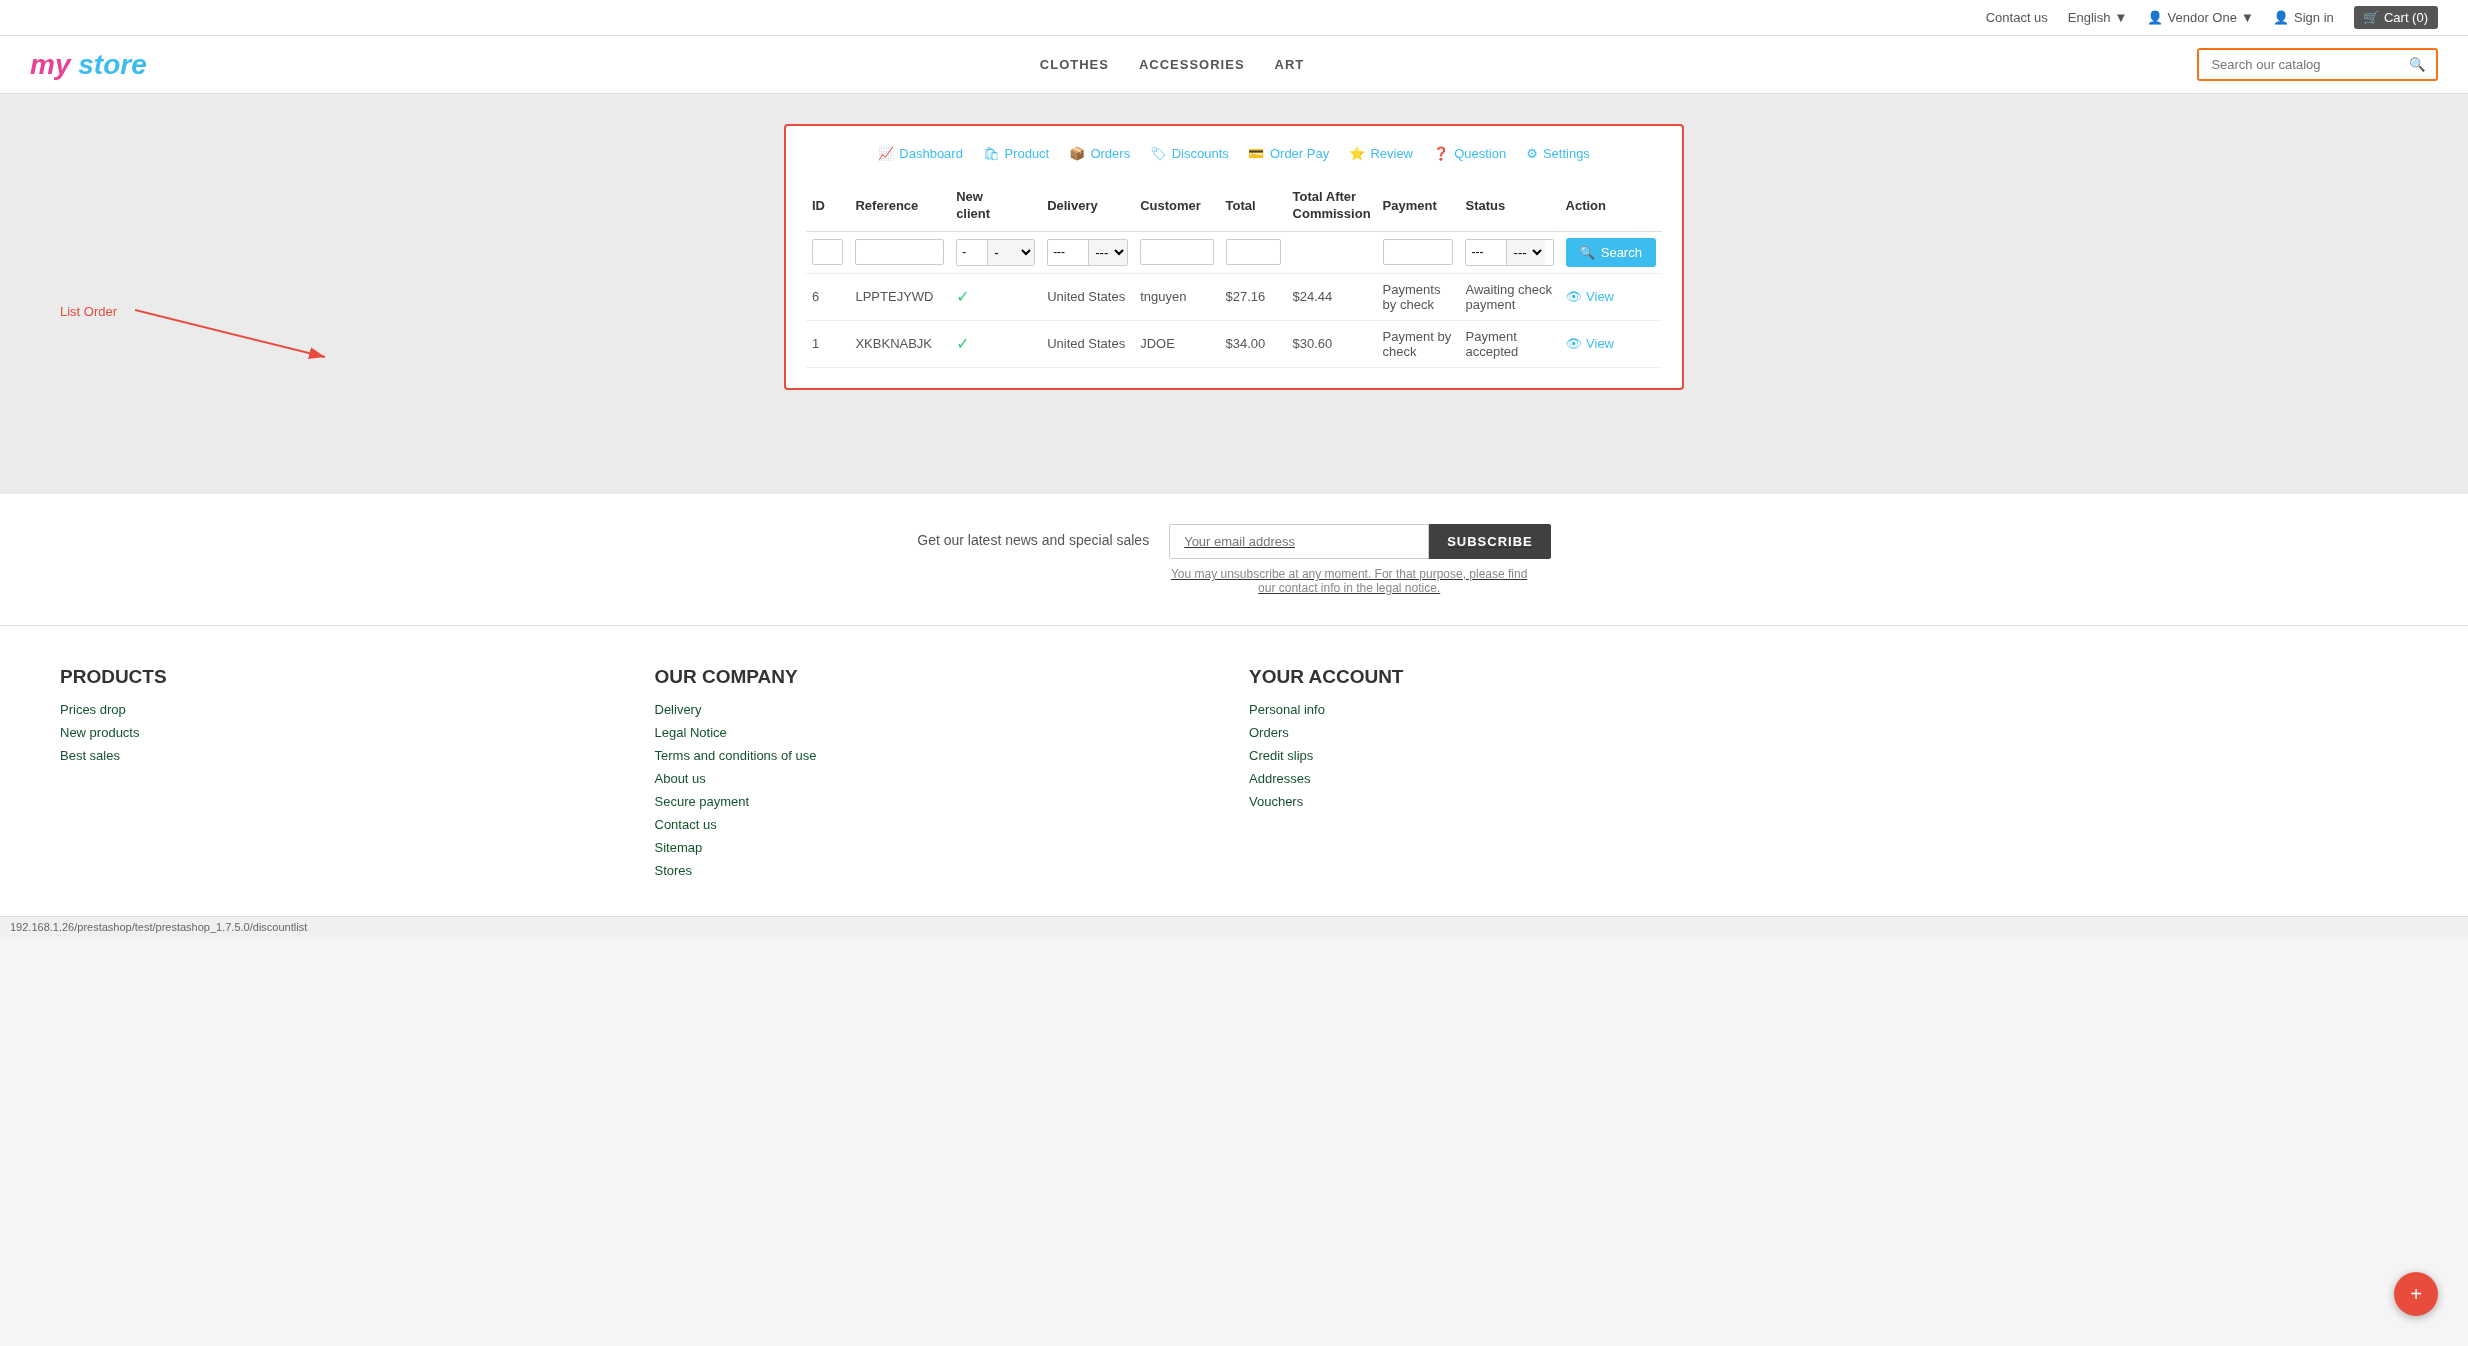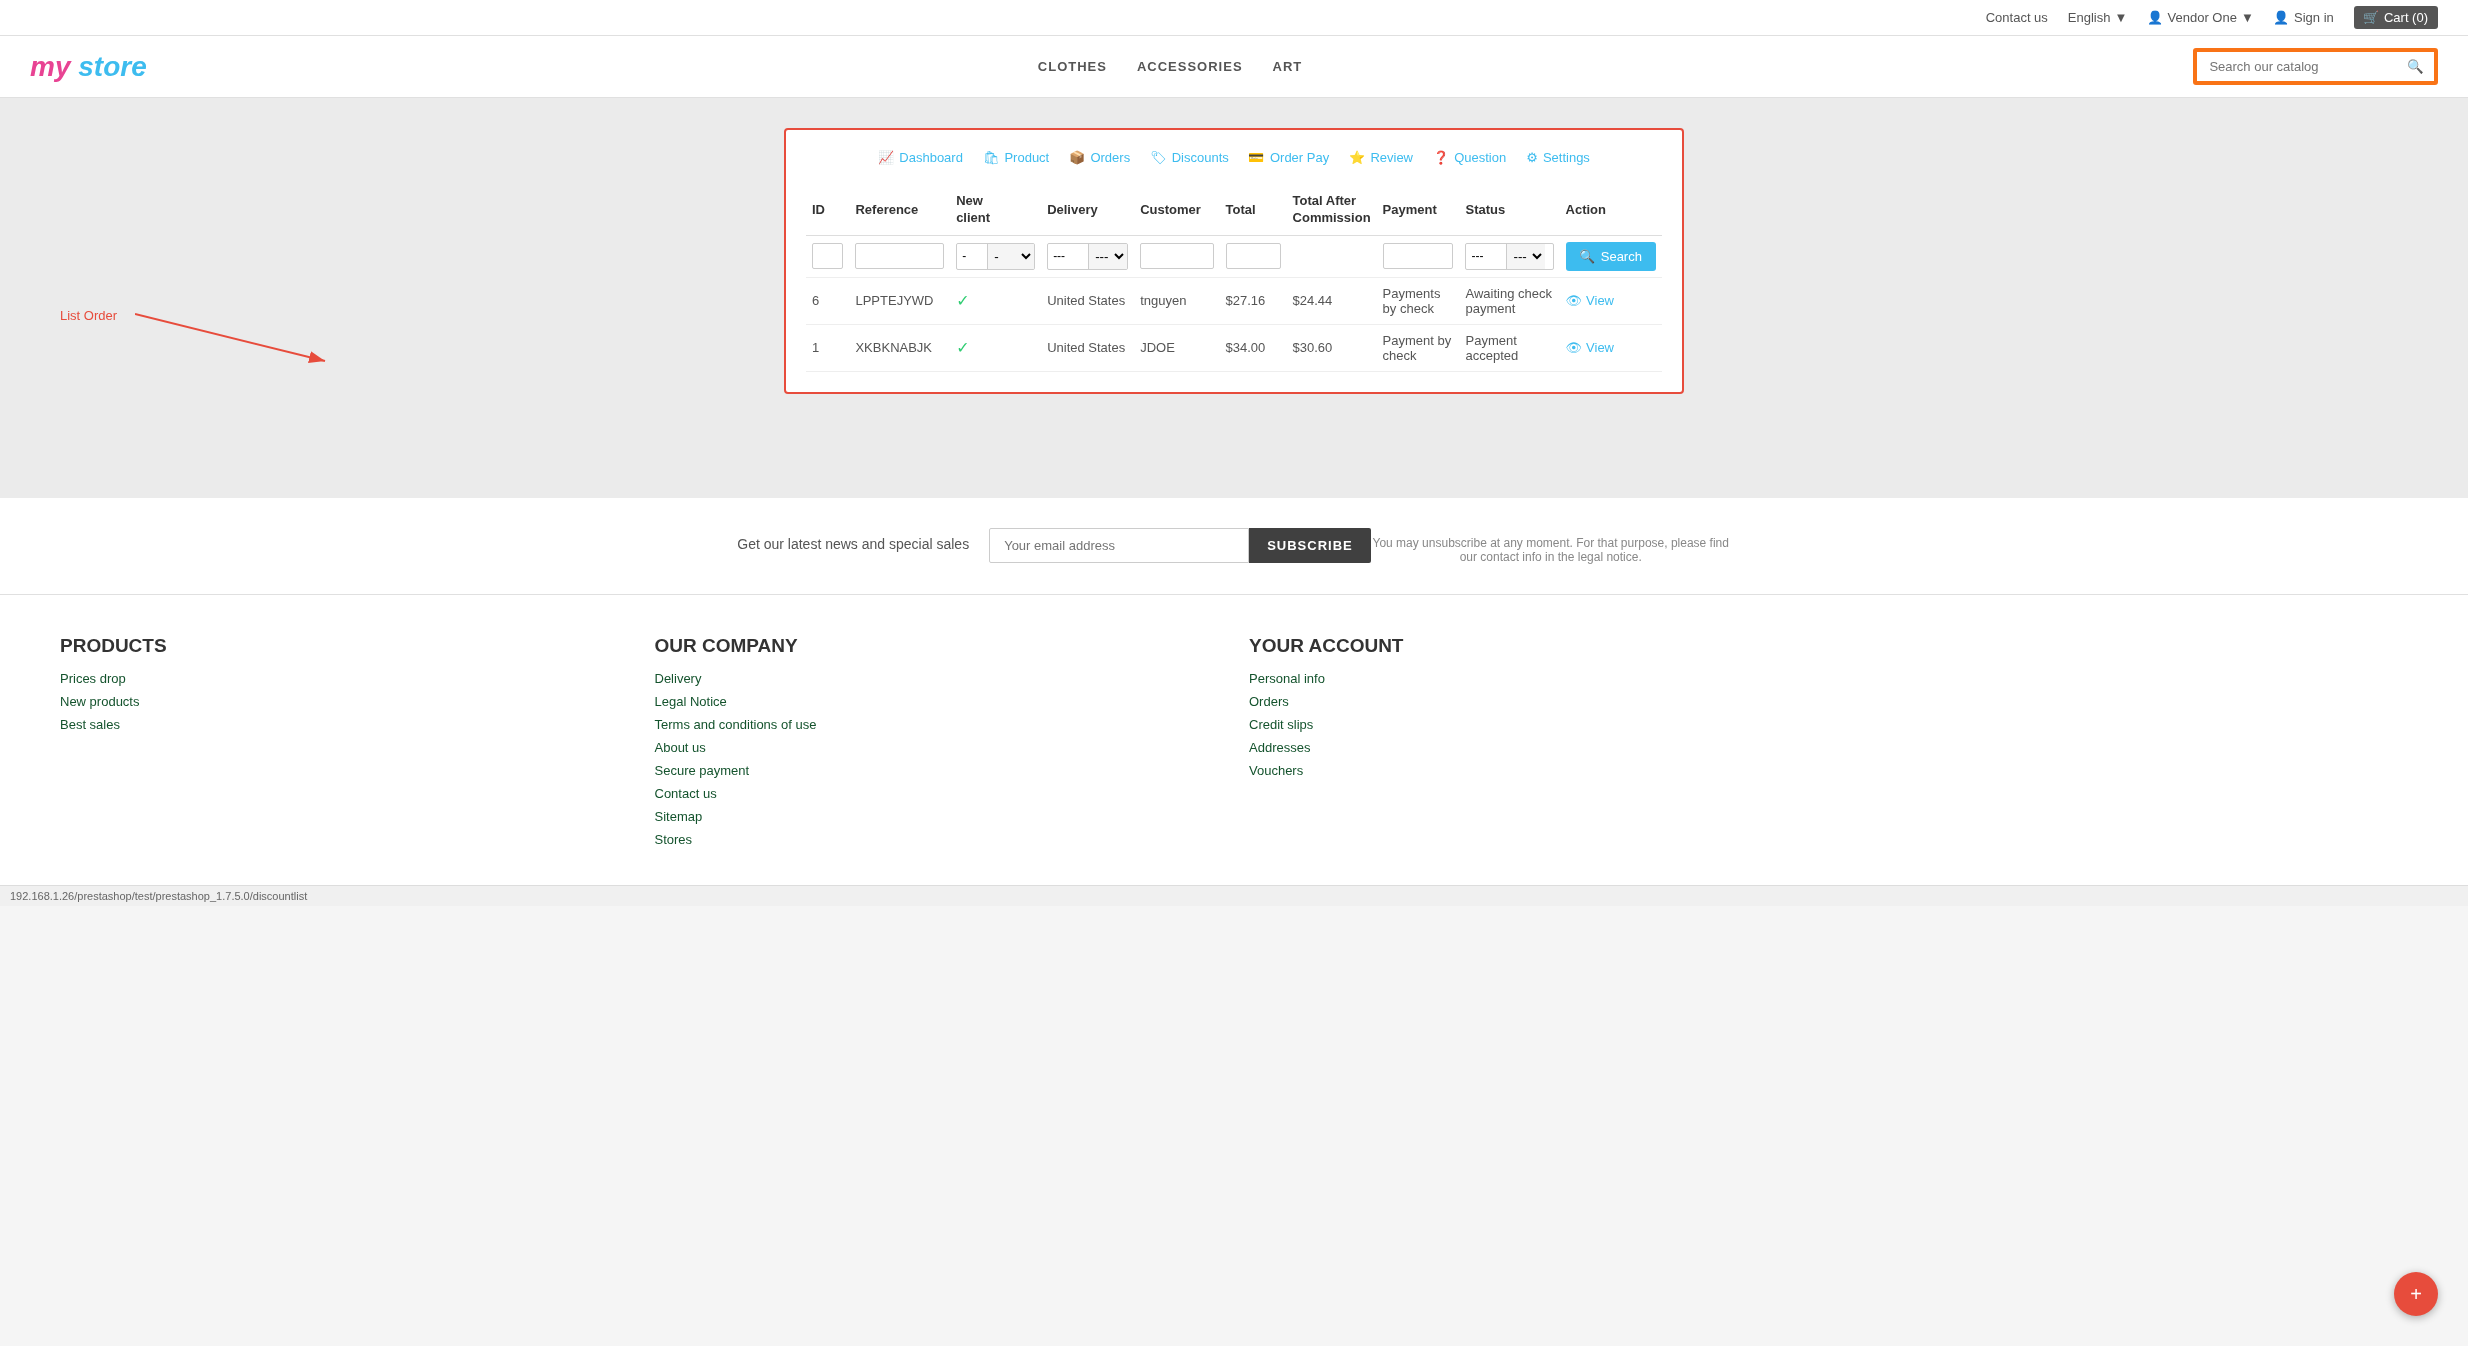--- a/index.html
+++ b/index.html
@@ -30,21 +30,21 @@
       display: flex;
       align-items: center;
       justify-content: space-between;
       border-bottom: 1px solid #e0e0e0;
     }
     .logo { font-size: 28px; font-weight: bold; }
     .logo span.my { color: #e84393; font-style: italic; }
     .logo span.store { color: #3dbcef; font-style: italic; }
     .nav { display: flex; gap: 30px; font-size: 13px; font-weight: bold; color: #555; letter-spacing: 1px; }
     .nav a { color: #555; text-decoration: none; }
-    .search-box { display: flex; align-items: center; border: 4px solid #f97316; border-radius: 3px; overflow: hidden; }
+    .search-box { display: flex; align-items: center; border: 2px solid #f97316; border-radius: 3px; overflow: hidden; }
     .search-box input { border: none; outline: none; padding: 7px 12px; font-size: 13px; width: 200px; color: #aaa; }
     .search-box button { background: none; border: none; padding: 7px 10px; cursor: pointer; color: #555; }
 
     
     .main-content {
       background: #ebebeb;
       padding: 30px 60px;
       min-height: 400px;
       position: relative;
     }
@@ -132,21 +132,21 @@
       text-align: center;
     }
     .newsletter-inner {
       display: flex;
       align-items: flex-start;
       justify-content: center;
       gap: 20px;
       flex-wrap: wrap;
     }
     .newsletter-text { font-size: 14px; color: #555; padding-top: 8px; }
-    .newsletter-right { display: flex; flex-direction: row; align-items: flex-start; }
+    .newsletter-right { display: flex; flex-direction: column; align-items: flex-start; text-decoration: underline; }
     .newsletter-form { display: flex; gap: 0; }
     .newsletter-input {
       border: 1px solid #ccc;
       padding: 9px 14px;
       font-size: 13px;
       width: 260px;
       outline: none;
       border-radius: 2px 0 0 2px;
       color: #aaa;
     }

